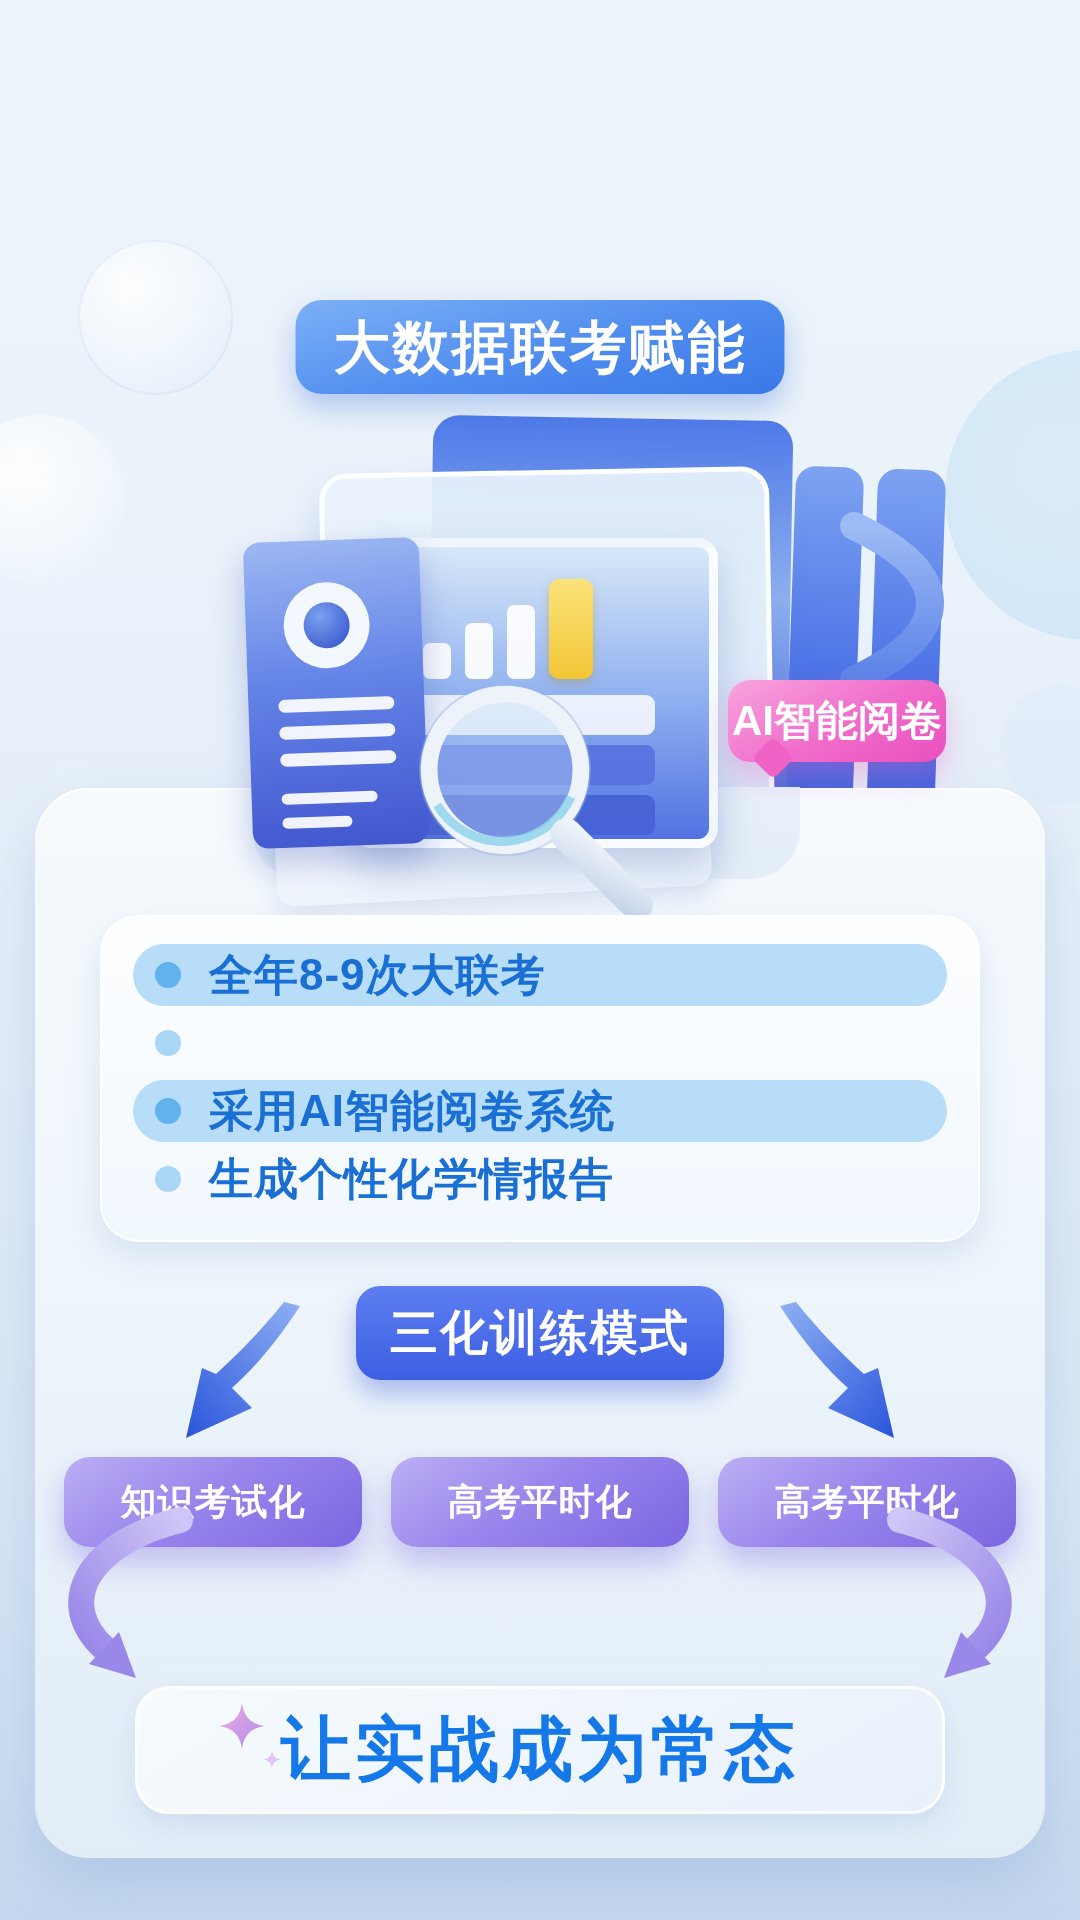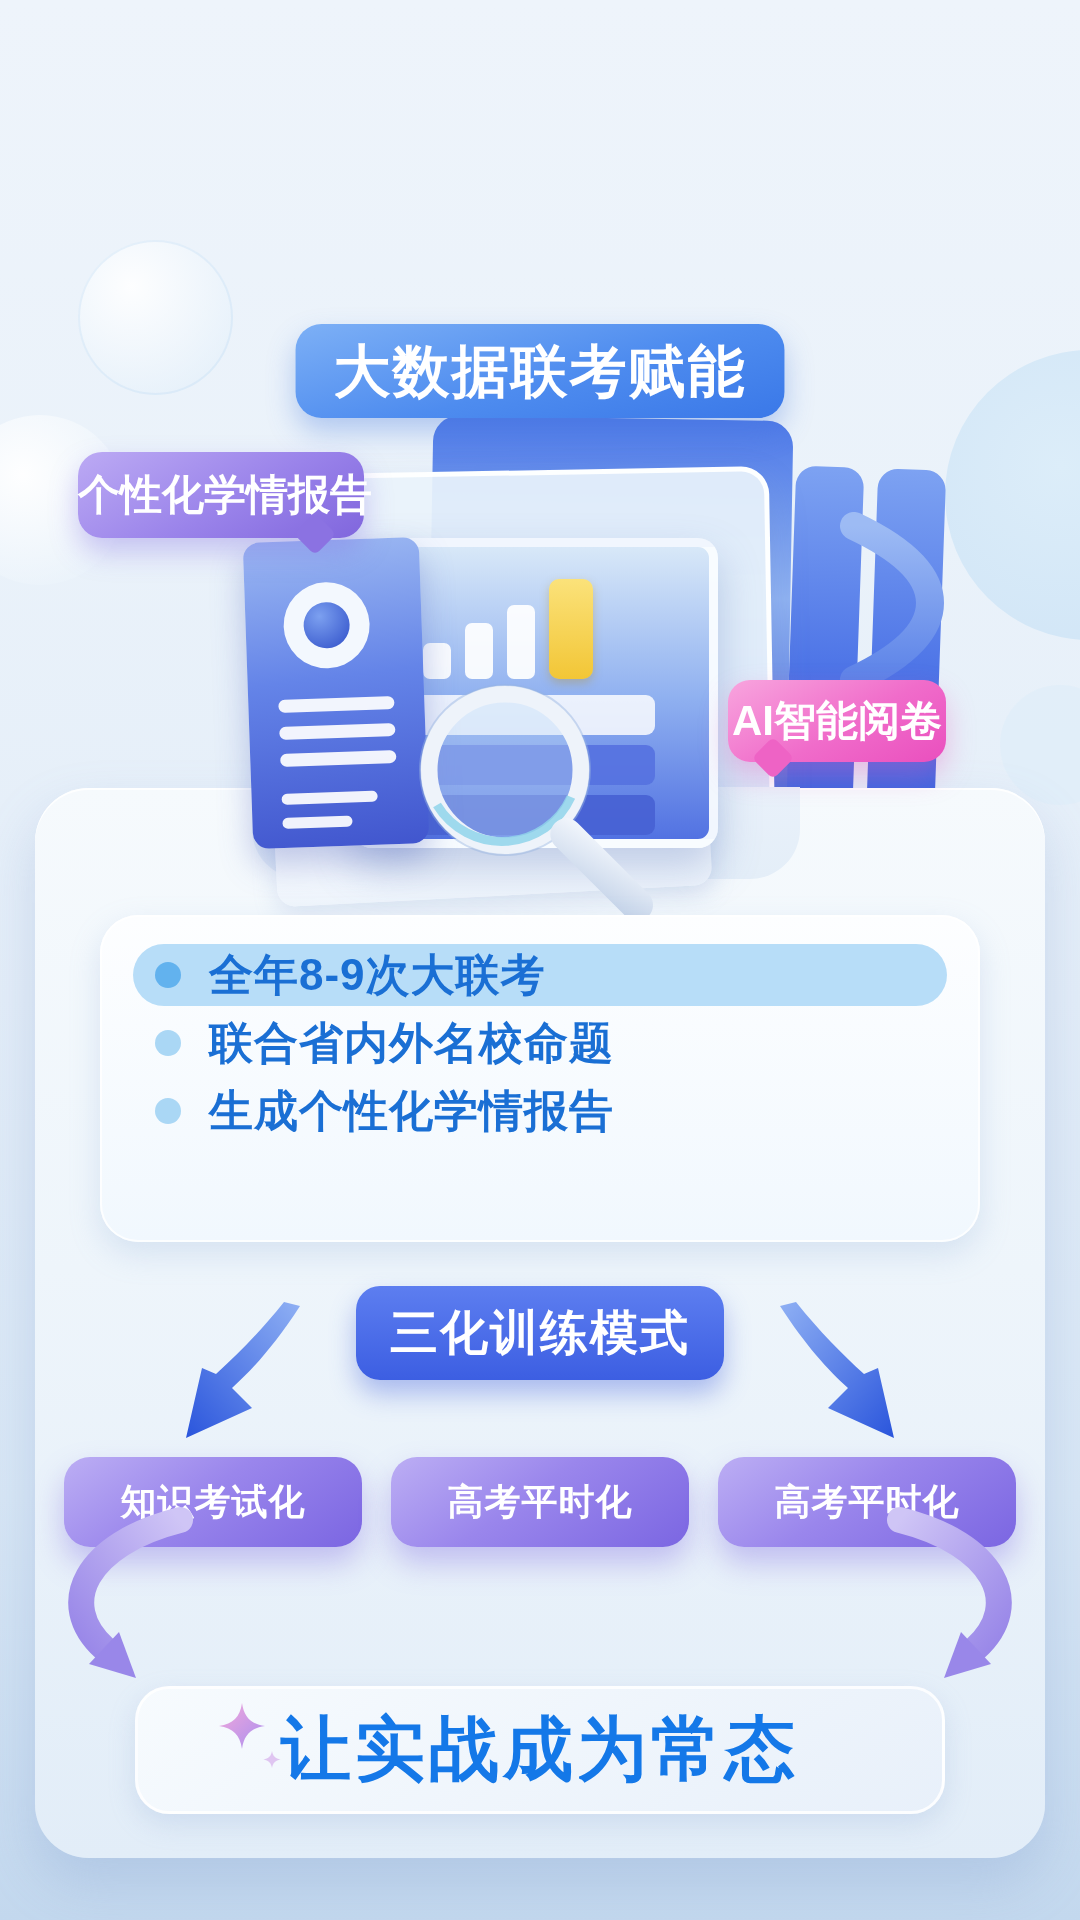--- a/index.html
+++ b/index.html
@@ -11,21 +11,21 @@
   .blob1{left:-45px;top:415px;width:170px;height:170px;background:radial-gradient(circle at 40% 35%,rgba(255,255,255,.95),rgba(221,236,249,.35));}
   .blob2{left:78px;top:240px;width:155px;height:155px;background:radial-gradient(circle at 35% 30%,rgba(255,255,255,.9),rgba(213,232,248,.45));box-shadow:inset 0 0 0 2px rgba(195,220,243,.35);}
   .blob3{left:945px;top:350px;width:290px;height:290px;background:radial-gradient(circle at 40% 40%,#dcedf9,#cfe4f6);}
   .blob4{left:1000px;top:685px;width:120px;height:120px;background:#e0eef9;opacity:.8;}
 
   .title{left:0;top:98px;width:100%;text-align:center;font-size:150px;line-height:1.2;font-weight:900;
     color:#2b2f36;letter-spacing:6px;z-index:9;}
   .badge{top:300px;left:50%;transform:translateX(-50%);height:94px;line-height:94px;padding:0 38px;
     font-size:57px;font-weight:900;letter-spacing:2px;color:#fff;border-radius:26px;white-space:nowrap;
     background:linear-gradient(165deg,#7db0f6 0%,#4e8cef 55%,#3a78e8 100%);
-    box-shadow:0 14px 28px rgba(70,120,220,.35);z-index:9;margin-top:24px;}
+    box-shadow:0 14px 28px rgba(70,120,220,.35);z-index:9;}
 
   
   .ill{z-index:1;}
   .panel-slats{left:790px;top:468px;width:150px;height:360px;transform:rotate(2deg);display:flex;gap:14px;z-index:1;}
   .panel-slats>div{flex:1;border-radius:20px;background:linear-gradient(180deg,#7da2f2 0%,#4a71e6 60%,#3a5fde 100%);}
   .ribbon{left:832px;top:512px;z-index:1;}
   .panel-back{left:430px;top:418px;width:360px;height:395px;transform:rotate(1deg);border-radius:26px;z-index:2;
     background:linear-gradient(180deg,#4f7ae8 0%,#8fb2f2 45%,#3f5fd8 100%);}
   .panel-mid{left:322px;top:470px;width:440px;height:360px;transform:rotate(-1deg);border-radius:28px;z-index:3;
     background:rgba(233,243,251,.92);border:5px solid rgba(255,255,255,.95);box-shadow:0 18px 36px rgba(110,140,200,.25);}
@@ -157,31 +157,33 @@
       <stop offset="0" stop-color="#f4f8fd"></stop>
           <stop offset="1" stop-color="#c3d2e8"></stop>
         </linearGradient>
       </defs>
     <circle cx="120" cy="105" r="76" fill="rgba(198,224,248,.38)" stroke="#eef3fa" stroke-width="17"></circle>
     <circle cx="120" cy="105" r="85" fill="none" stroke="rgba(150,180,225,.45)" stroke-width="2"></circle>
     <path d="M52 140 A76 76 0 0 0 186 132" fill="none" stroke="#8fd4ea" stroke-width="9" opacity=".85"></path>
     <rect x="0" y="-16" width="132" height="32" rx="16" transform="translate(170,158) rotate(45)" fill="url(#silver)"></rect>
   </svg>
 
-  <div class="bubble bubble-report">个性化学情报告</div>
   <div class="bubble bubble-ai">AI智能阅卷</div>
 
   <div class="abs feature-card">
     <div class="feature-row hl">
       <span class="dot strong"></span>
       <span class="feature-label">全年8-9次大联考</span>
     </div>
     <div class="feature-row">
       <span class="dot soft"></span>
-      <span class="feature-label">联合省内外名校命题</span>
+    </div>
+    <div class="feature-row hl">
+      <span class="dot strong"></span>
+      <span class="feature-label">采用AI智能阅卷系统</span>
     </div>
     <div class="feature-row">
       <span class="dot soft"></span>
       <span class="feature-label">生成个性化学情报告</span>
     </div>
   </div>
 
   <div class="abs mode-btn">三化训练模式</div>
 
   <svg class="abs flow-svg" style="left:168px;top:1302px" width="140" height="140">

